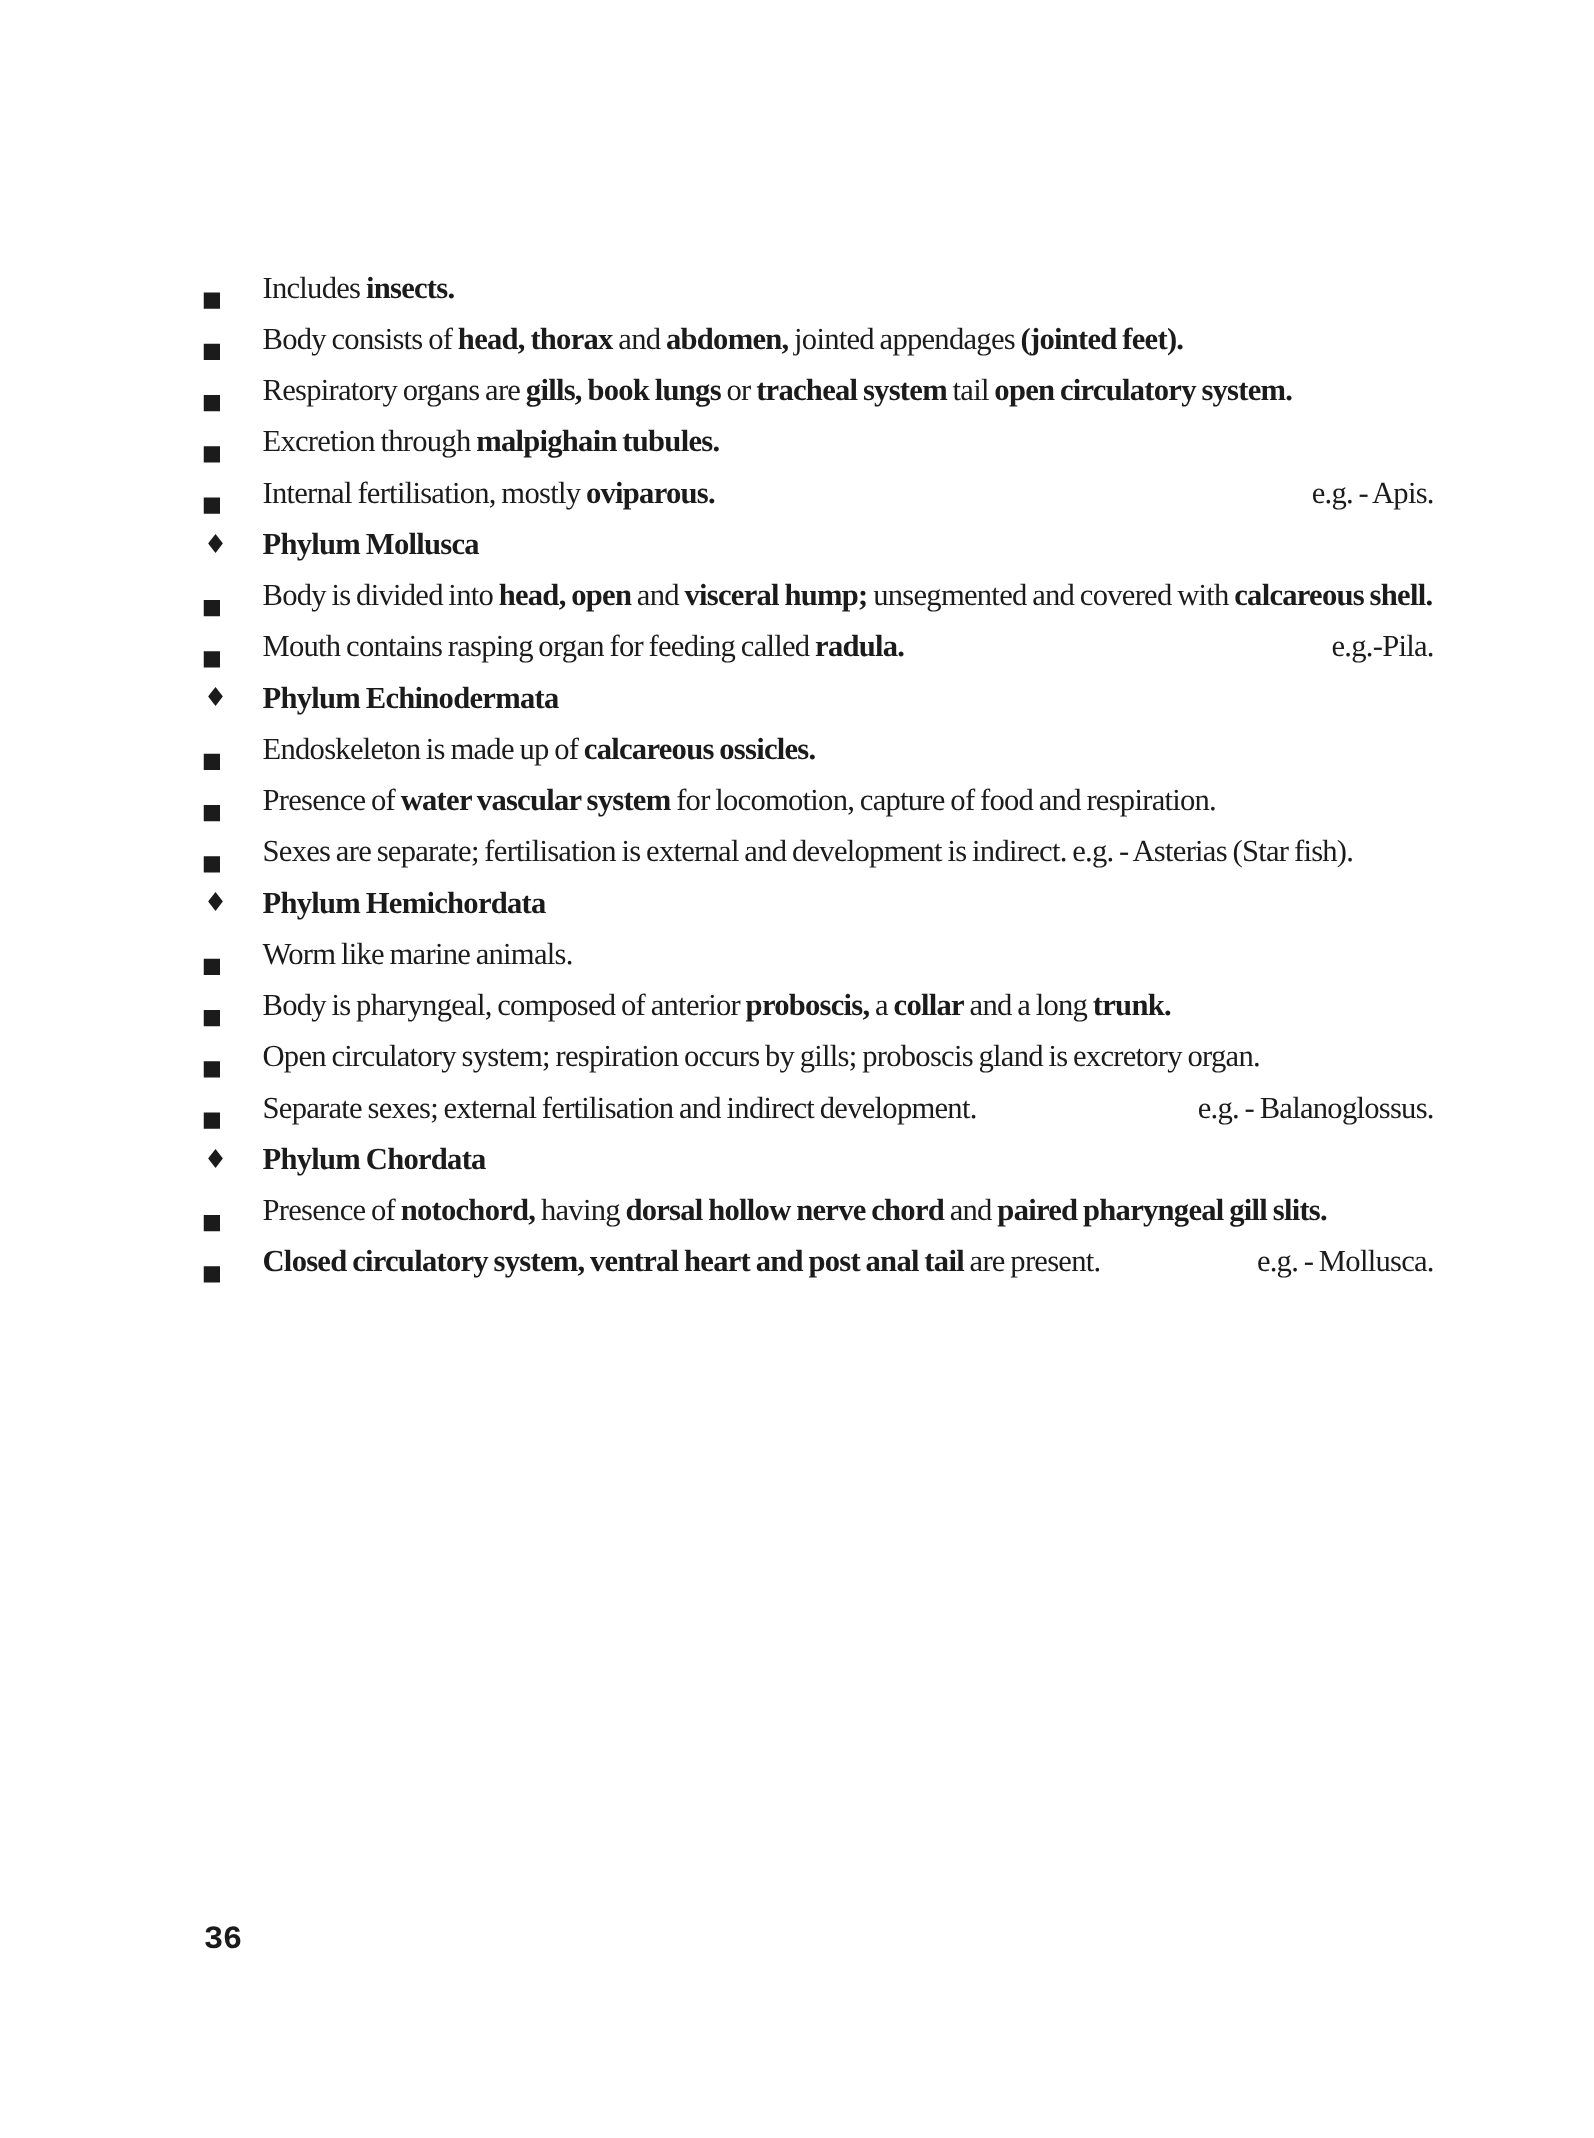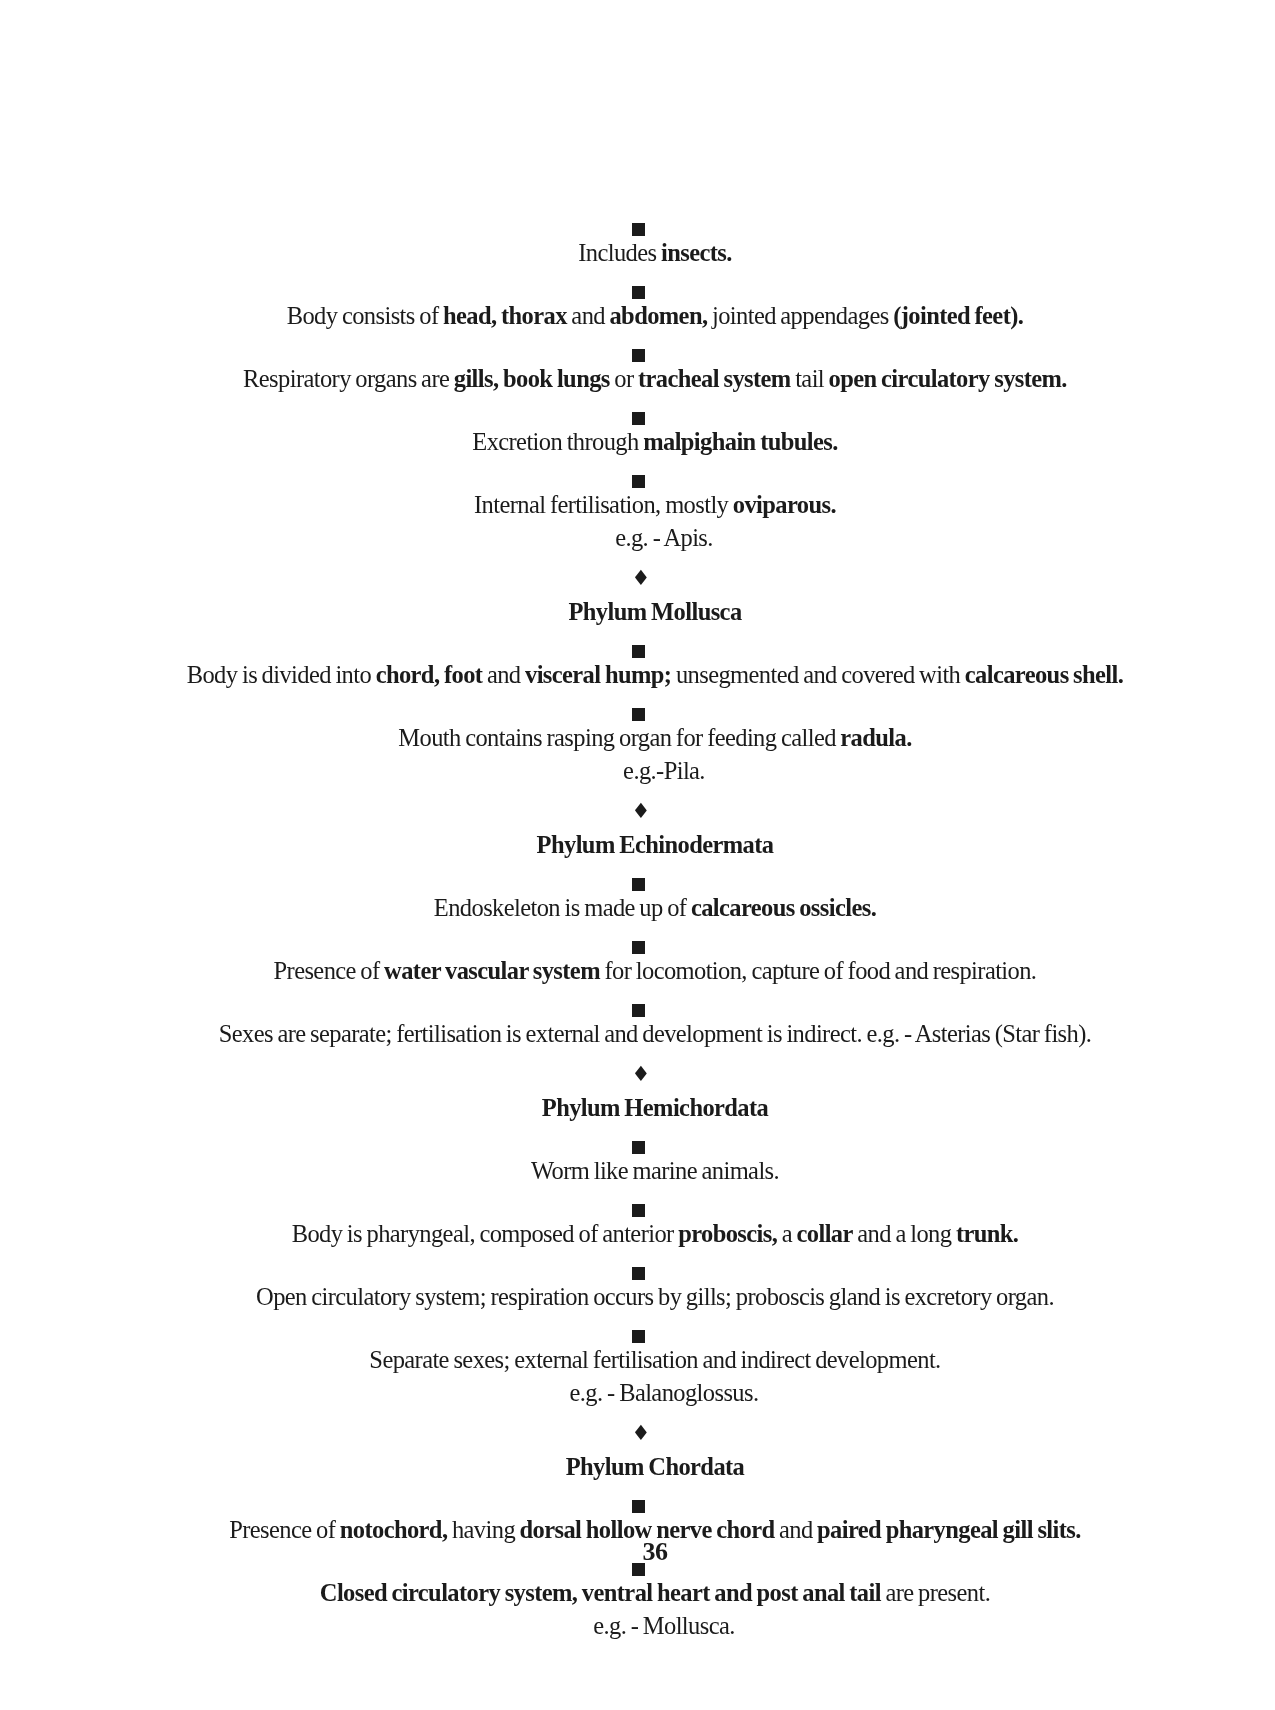--- a/index.html
+++ b/index.html
@@ -19,27 +19,26 @@
     overflow: hidden;
   }
   .bullet-list {
     position: absolute;
     left: 163px;
     top: 214px;
     width: 984px;
   }
   .item {
     display: flex;
-    align-items: center;
+    align-items: flex-end;
     font-size: 24.5px;
     line-height: 33px;
     letter-spacing: -0.6px;
     word-spacing: -1px;
     margin-bottom: 8px;
-    flex-direction: column;
   }
   .marker {
     flex: none;
     width: 47px;
     position: relative;
   }
   .sq {
     display: block;
     width: 13px;
     height: 13px;
@@ -58,25 +57,25 @@
   .example {
     flex: none;
     padding-left: 18px;
     white-space: nowrap;
   }
   .page-number {
     position: absolute;
     left: 163px;
     top: 1535px;
     width: 984px;
-    text-align: center;
     font-size: 26px;
     font-weight: bold;
     line-height: 33px;
     letter-spacing: -0.5px;
+    font-family: Liberation Mono, monospace;
   }
 </style>
 </head>
 <body>
 
 <div class="page">
   <div class="bullet-list">
       <div class="item">
         <span class="marker">
           <span class="sq"></span>
@@ -109,21 +108,21 @@
         <span class="example">e.g. - Apis.</span>
       </div>
       <div class="item">
         <span class="marker dm">♦</span>
         <span class="text"><b>Phylum Mollusca</b></span>
       </div>
       <div class="item justify">
         <span class="marker">
           <span class="sq"></span>
         </span>
-        <span class="text"><span>Body is divided into </span><b>chord, foot</b><span> and </span><b>visceral hump;</b><span> unsegmented and covered with </span><b>calcareous shell.</b></span>
+        <span class="text"><span>Body is divided into </span><b>head, open</b><span> and </span><b>visceral hump;</b><span> unsegmented and covered with </span><b>calcareous shell.</b></span>
       </div>
       <div class="item">
         <span class="marker">
           <span class="sq"></span>
         </span>
         <span class="text"><span>Mouth contains rasping organ for feeding called </span><b>radula.</b></span>
         <span class="example">e.g.-Pila.</span>
       </div>
       <div class="item">
         <span class="marker dm">♦</span>

